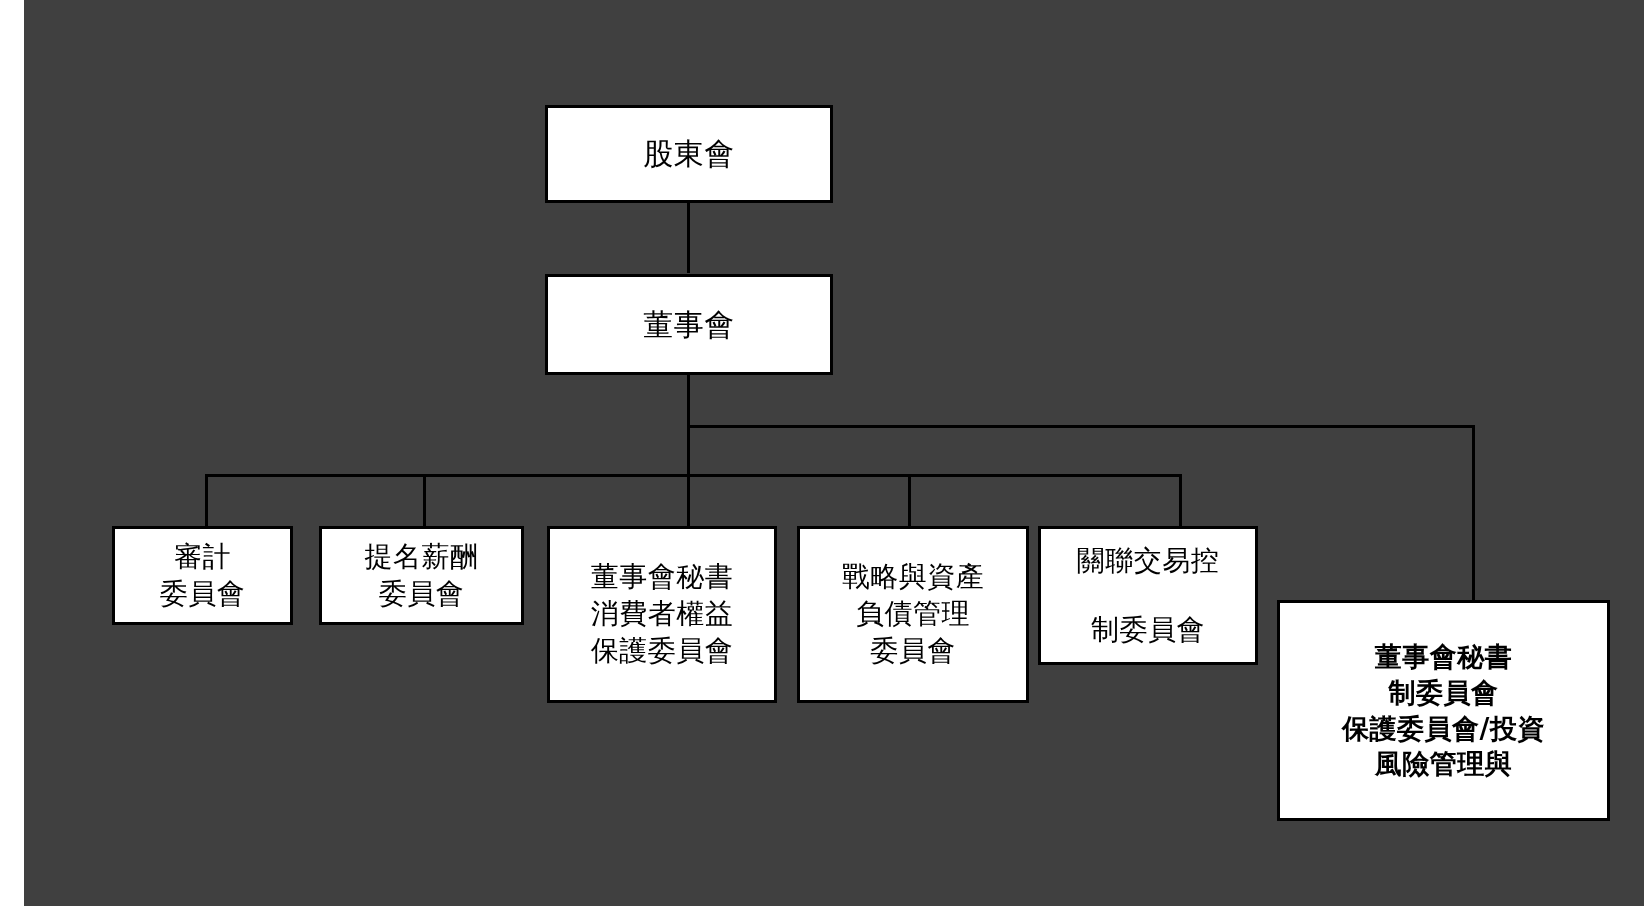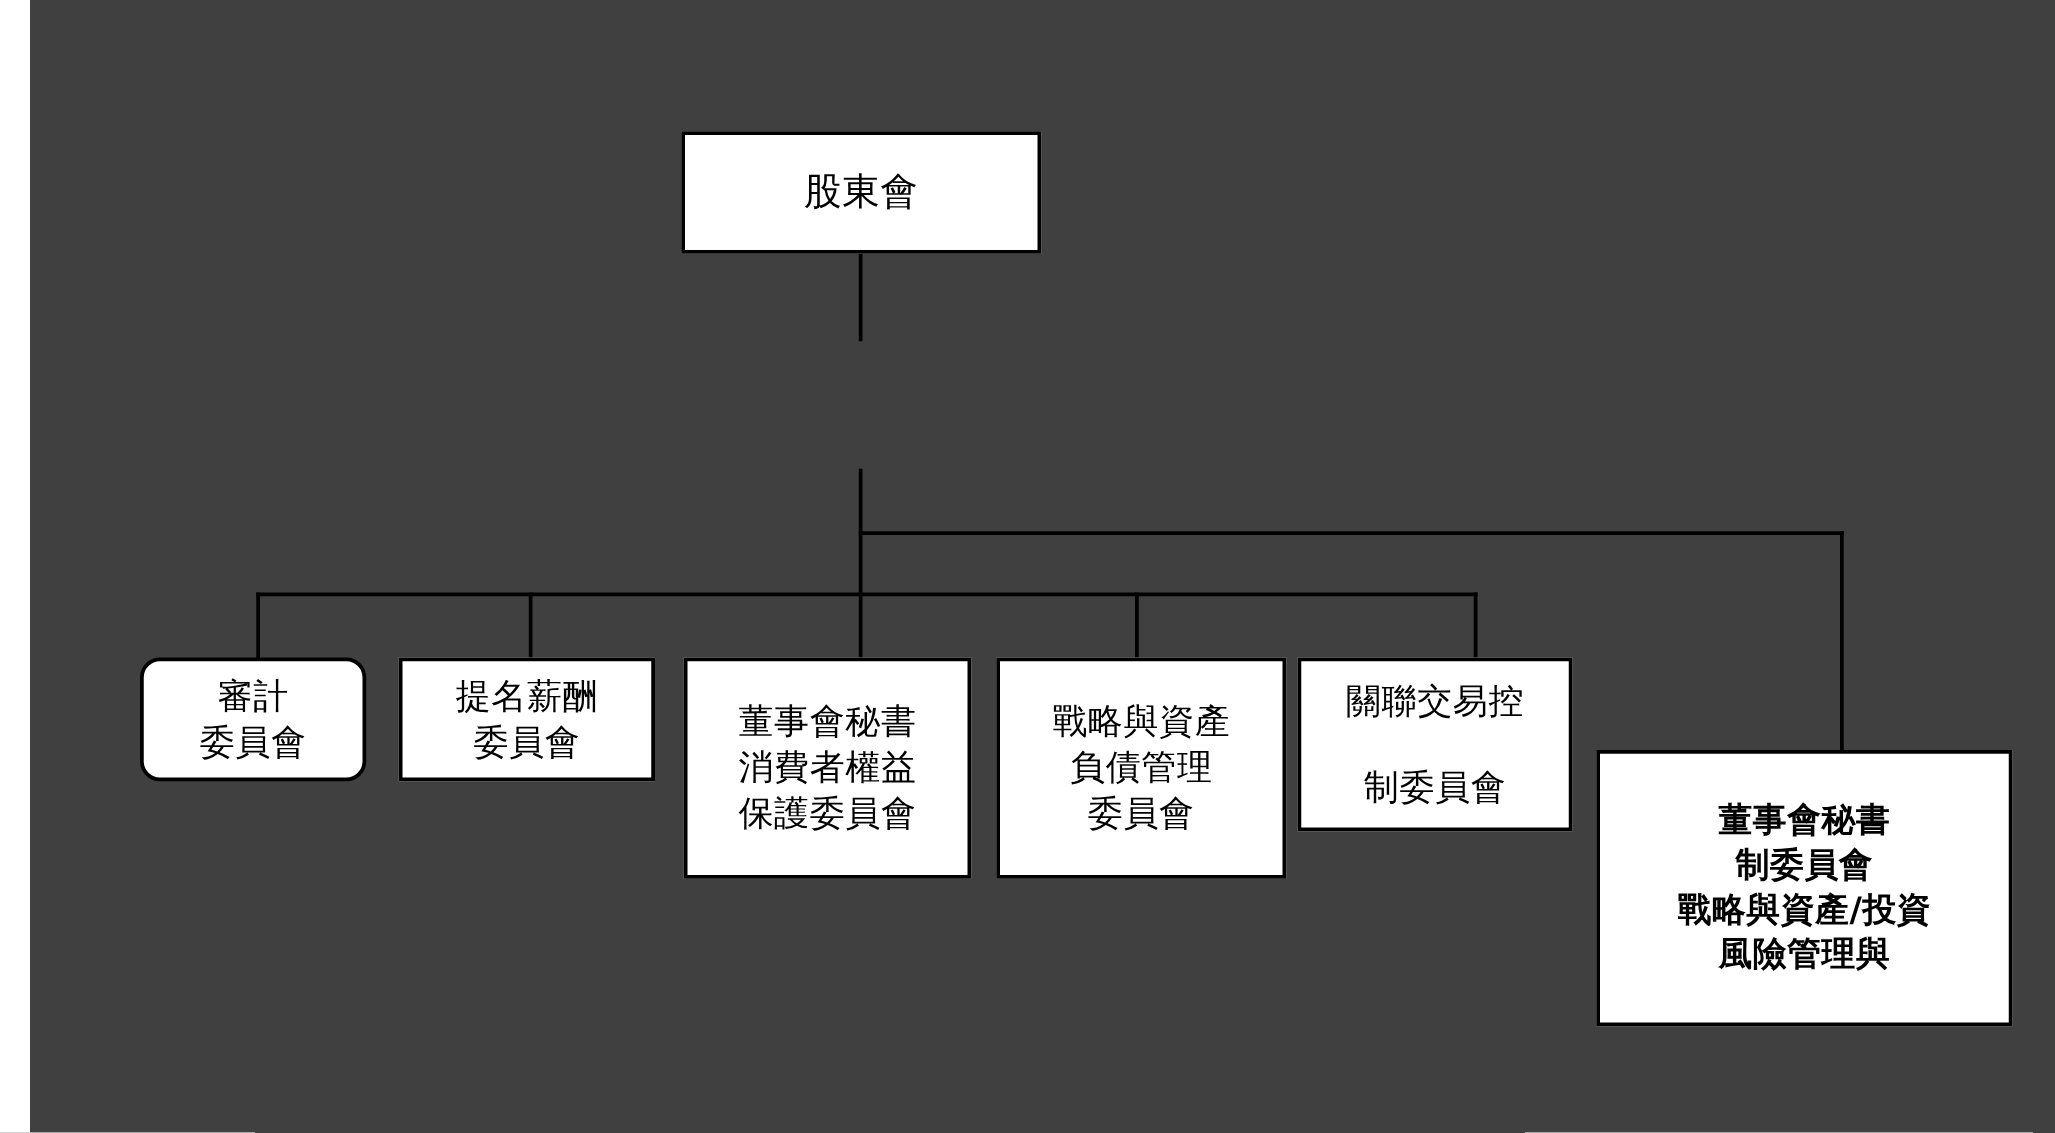--- a/index.html
+++ b/index.html
@@ -68,22 +68,25 @@
   <div class="conn v" style="left:181px; top:474px; height:53px;"></div>
   <div class="conn v" style="left:399px; top:474px; height:53px;"></div>
   <div class="conn v" style="left:663px; top:474px; height:53px;"></div>
   <div class="conn v" style="left:884px; top:474px; height:53px;"></div>
   <div class="conn v" style="left:1155px; top:474px; height:53px;"></div>
 
   <div class="node sz-lg" style="left:521px; top:105px; width:288px; height:98px;">
     <span class="line">股東會</span>
   </div>
 
+  <div class="node sz-lg" style="left:521px; top:274px; width:288px; height:101px;">
+    <span class="line">董事會</span>
+  </div>
 
-  <div class="node sz-md" style="left:88px; top:526px; width:181px; height:99px;border-radius:16px;">
+  <div class="node sz-md" style="left:88px; top:526px; width:181px; height:99px;">
     <span class="line">審計</span>
     <span class="line">委員會</span>
   </div>
 
   <div class="node sz-md" style="left:295px; top:526px; width:205px; height:99px;">
     <span class="line">提名薪酬</span>
     <span class="line">委員會</span>
   </div>
 
   <div class="node sz-md" style="left:523px; top:526px; width:230px; height:177px;">
@@ -99,17 +102,17 @@
   </div>
 
   <div class="node sz-md" style="left:1014px; top:526px; width:220px; height:139px;gap:32px;">
     <span class="line">關聯交易控</span>
     <span class="line">制委員會</span>
   </div>
 
   <div class="node sz-sm" style="left:1253px; top:600px; width:333px; height:221px;font-weight:bold;">
     <span class="line">董事會秘書</span>
     <span class="line">制委員會</span>
-    <span class="line">戰略與資產/投資</span>
+    <span class="line">保護委員會/投資</span>
     <span class="line">風險管理與</span>
   </div>
 
 </div>
 
 </body></html>

